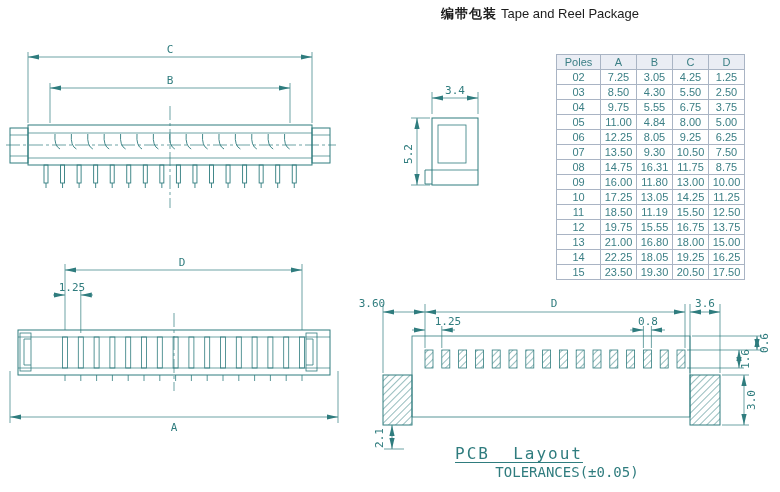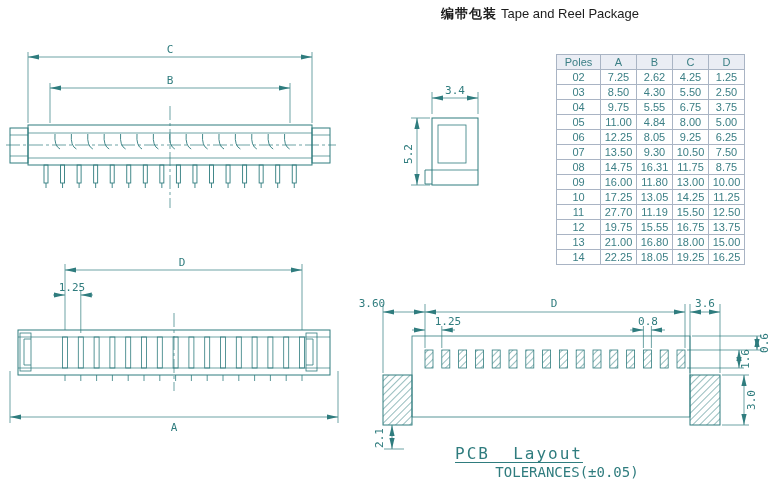--- a/index.html
+++ b/index.html
@@ -48,21 +48,21 @@
           <th class="c-dim">A</th>
           <th class="c-dim">B</th>
           <th class="c-dim">C</th>
           <th class="c-dim">D</th>
         </tr>
       </thead>
       <tbody>
           <tr>
             <td>02</td>
             <td>7.25</td>
-            <td>2.62</td>
+            <td>3.05</td>
             <td>4.25</td>
             <td>1.25</td>
           </tr>
           <tr>
             <td>03</td>
             <td>8.50</td>
             <td>4.30</td>
             <td>5.50</td>
             <td>2.50</td>
           </tr>
@@ -110,21 +110,21 @@
           </tr>
           <tr>
             <td>10</td>
             <td>17.25</td>
             <td>13.05</td>
             <td>14.25</td>
             <td>11.25</td>
           </tr>
           <tr>
             <td>11</td>
-            <td>27.70</td>
+            <td>18.50</td>
             <td>11.19</td>
             <td>15.50</td>
             <td>12.50</td>
           </tr>
           <tr>
             <td>12</td>
             <td>19.75</td>
             <td>15.55</td>
             <td>16.75</td>
             <td>13.75</td>
@@ -135,20 +135,27 @@
             <td>16.80</td>
             <td>18.00</td>
             <td>15.00</td>
           </tr>
           <tr>
             <td>14</td>
             <td>22.25</td>
             <td>18.05</td>
             <td>19.25</td>
             <td>16.25</td>
+          </tr>
+          <tr>
+            <td>15</td>
+            <td>23.50</td>
+            <td>19.30</td>
+            <td>20.50</td>
+            <td>17.50</td>
           </tr>
         </tbody>
     </table>
   </div>
 
   <svg class="abs" style="left:6px; top:40px;" width="350" height="212" viewBox="0 0 350 212">
     <defs>
       <marker id="ar1" markerWidth="12" markerHeight="8" refX="11" refY="3" orient="auto-start-reverse" markerUnits="userSpaceOnUse">
         <path d="M0,0.4 L11,3 L0,5.6 Z" fill="#2f7c7e"></path>
       </marker>

